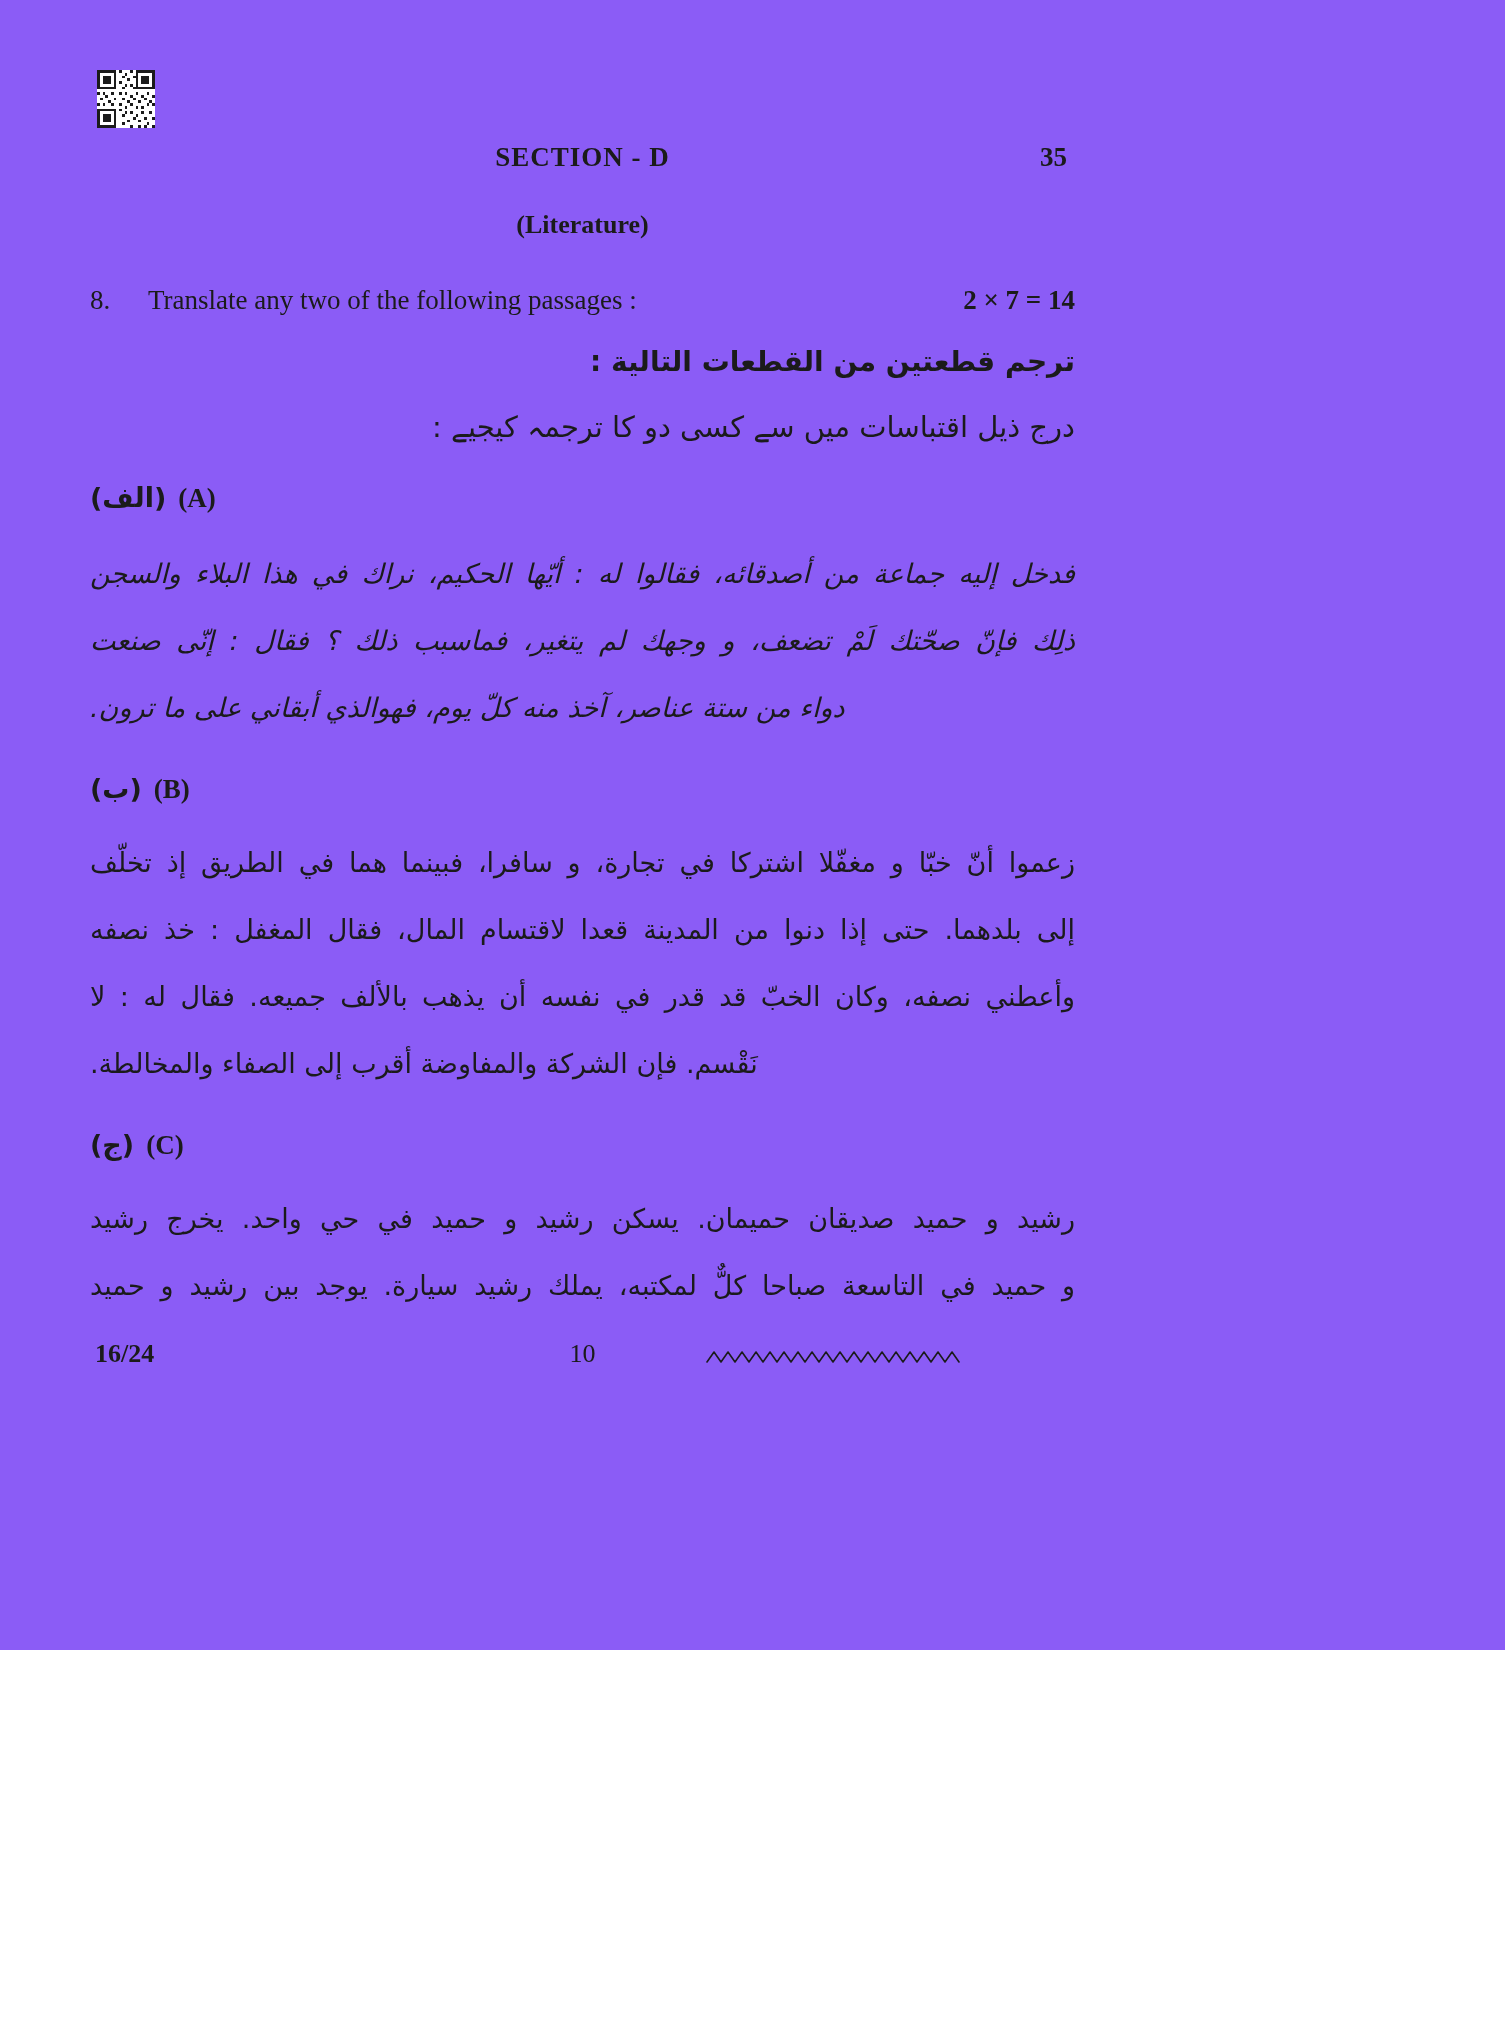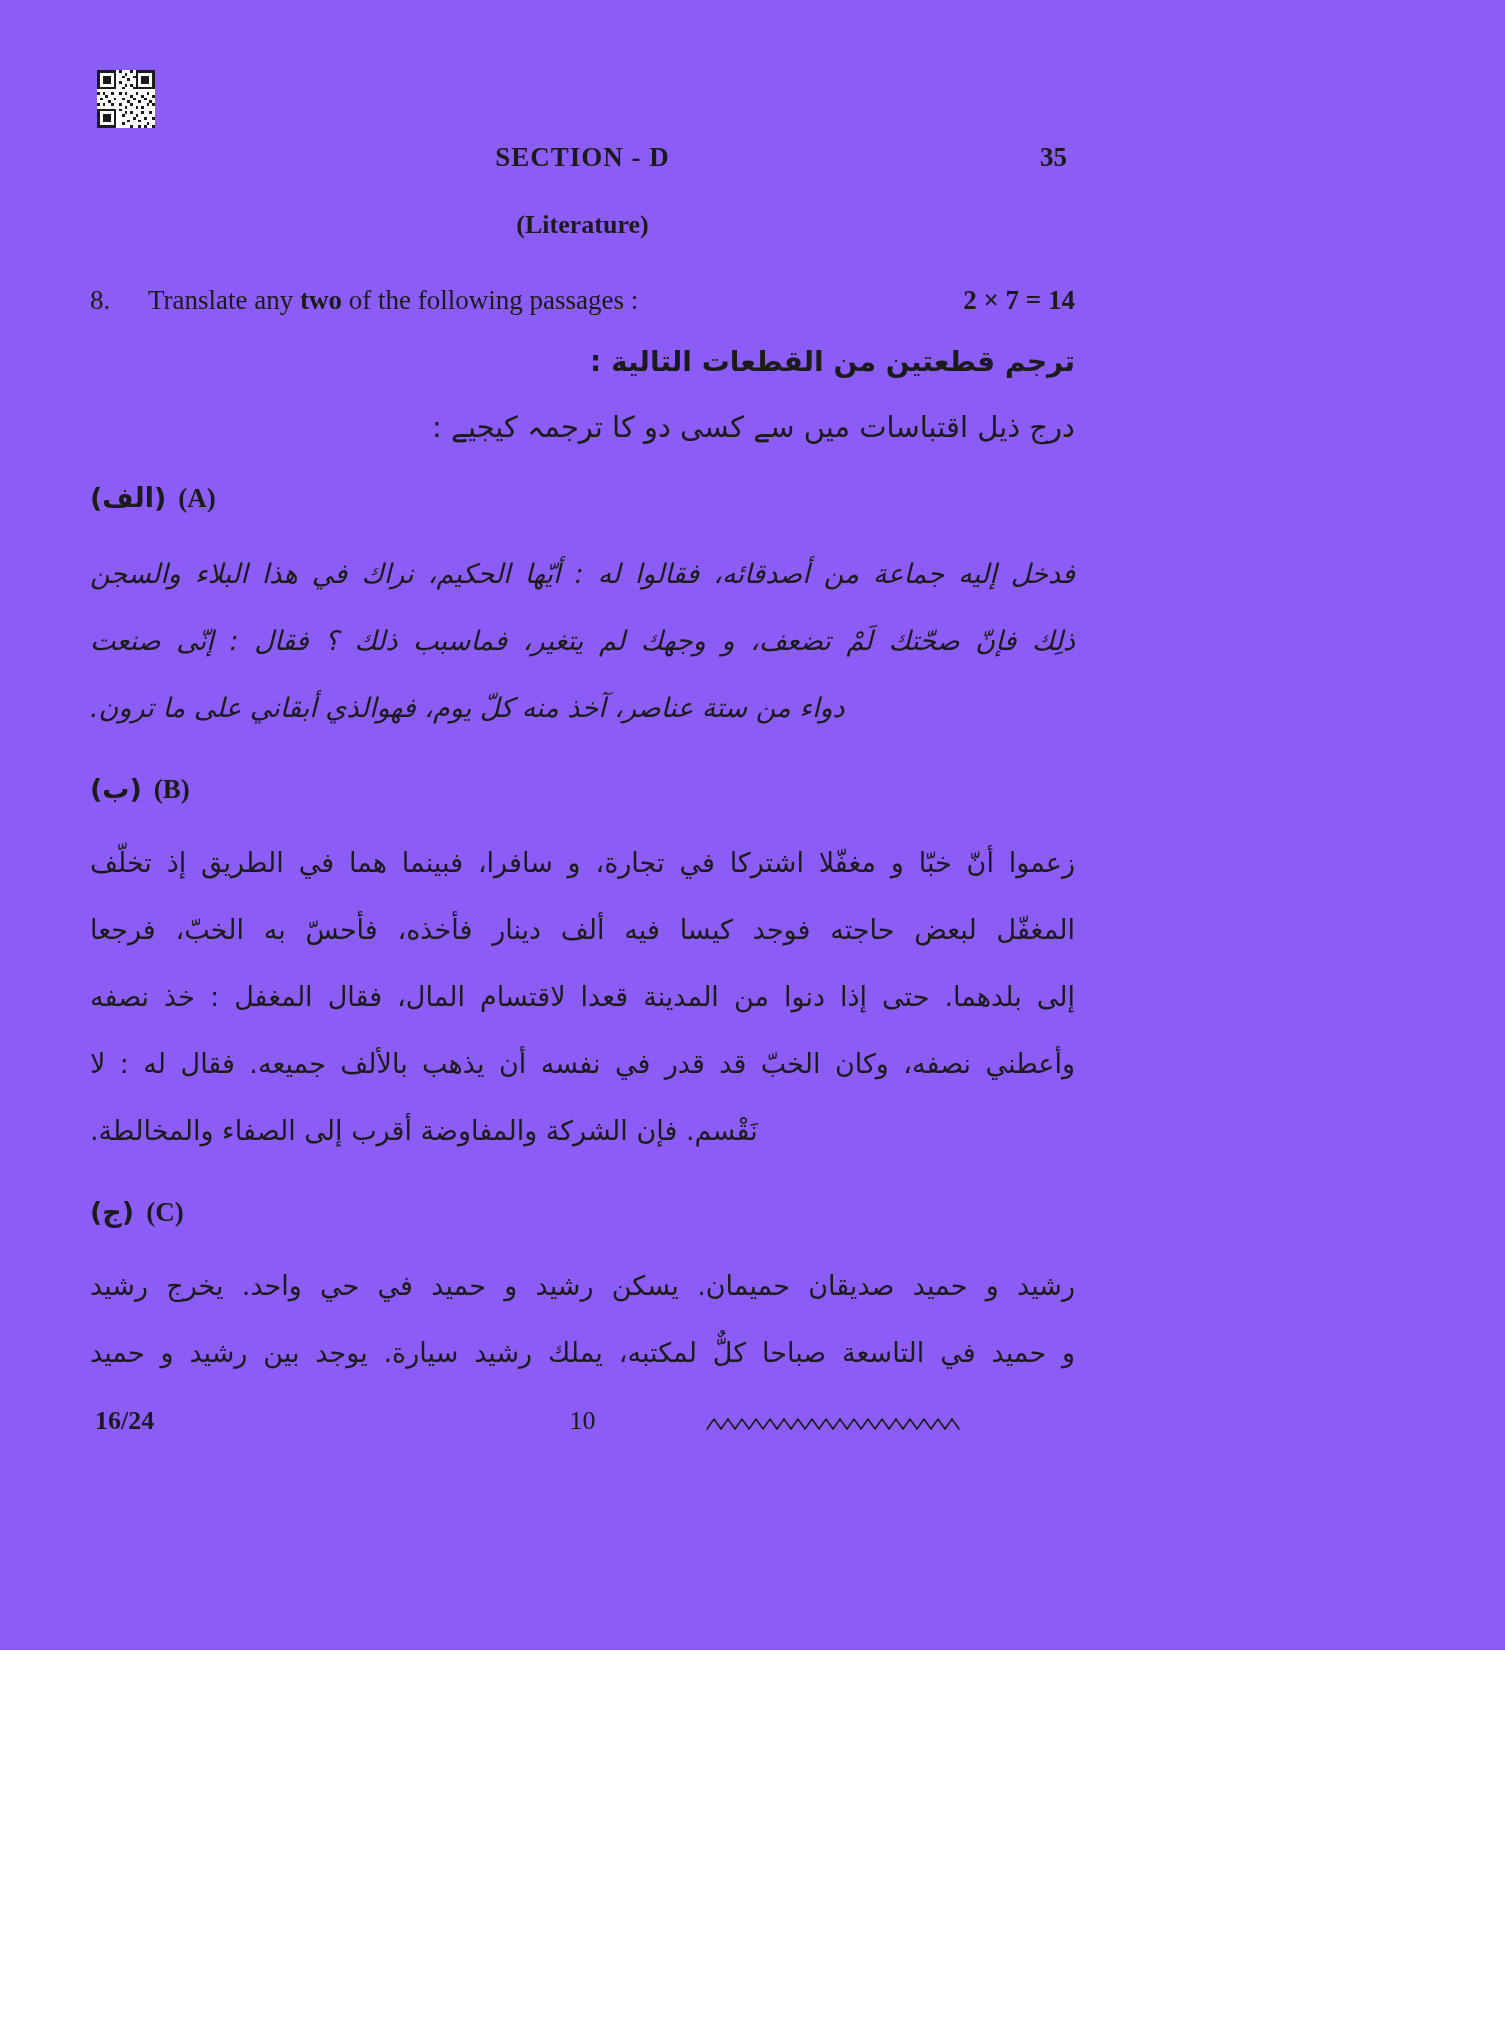--- a/index.html
+++ b/index.html
@@ -51,21 +51,21 @@
   .question-row {
     margin-top: 40px;
     display: flex;
     align-items: baseline;
     font-size: 27px;
     line-height: 36px;
   }
   .q-num { width: 58px; flex: 0 0 auto; }
   .q-text { flex: 1 1 auto; }
   .q-marks { flex: 0 0 auto; font-weight: bold; }
-  .b { font-weight: bold; }
+  .b { font-weight: normal; }
 
   .ar {
     direction: rtl;
     font-family: "DejaVu Sans", sans-serif;
     unicode-bidi: plaintext;
   }
   .ur {
     direction: rtl;
     font-family: "DejaVu Sans", sans-serif;
   }
@@ -234,21 +234,20 @@
       <div class="ar line just">ذلِك فإنّ صحّتك لَمْ تضعف، و وجهك لم يتغير، فماسبب ذلك ؟ فقال : إنّى صنعت</div>
       <div class="ar line">دواء من ستة عناصر، آخذ منه كلّ يوم، فهوالذي أبقاني على ما ترون.</div>
     </div>
 
     <div class="p-head">
       <span class="ar-label">(ب)</span>
       <span class="lat-label">(B)</span>
     </div>
     <div class="passage">
       <div class="ar line just">زعموا أنّ خبّا و مغفّلا اشتركا في تجارة، و سافرا، فبينما هما في الطريق إذ تخلّف</div>
-      <div class="ar line just">المغفّل لبعض حاجته فوجد كيسا فيه ألف دينار فأخذه، فأحسّ به الخبّ، فرجعا</div>
       <div class="ar line just">إلى بلدهما. حتى إذا دنوا من المدينة قعدا لاقتسام المال، فقال المغفل : خذ نصفه</div>
       <div class="ar line just">وأعطني نصفه، وكان الخبّ قد قدر في نفسه أن يذهب بالألف جميعه. فقال له : لا</div>
       <div class="ar line">نَقْسم. فإن الشركة والمفاوضة أقرب إلى الصفاء والمخالطة.</div>
     </div>
 
     <div class="p-head">
       <span class="ar-label">(ج)</span>
       <span class="lat-label">(C)</span>
     </div>
     <div class="passage">

